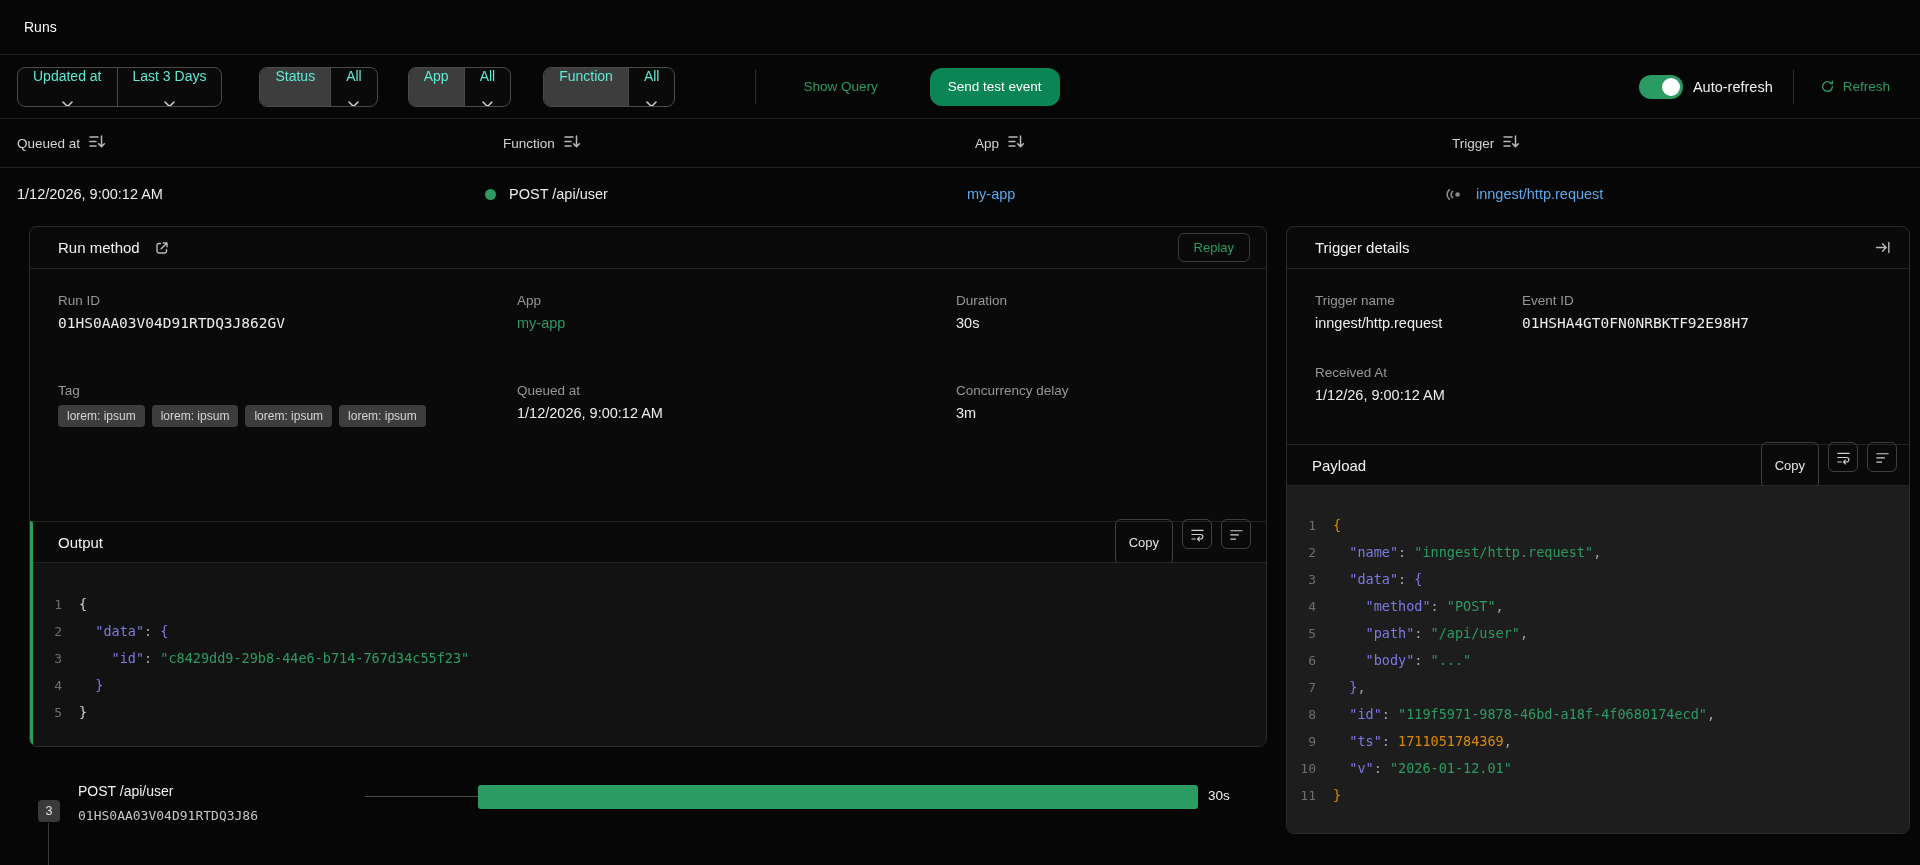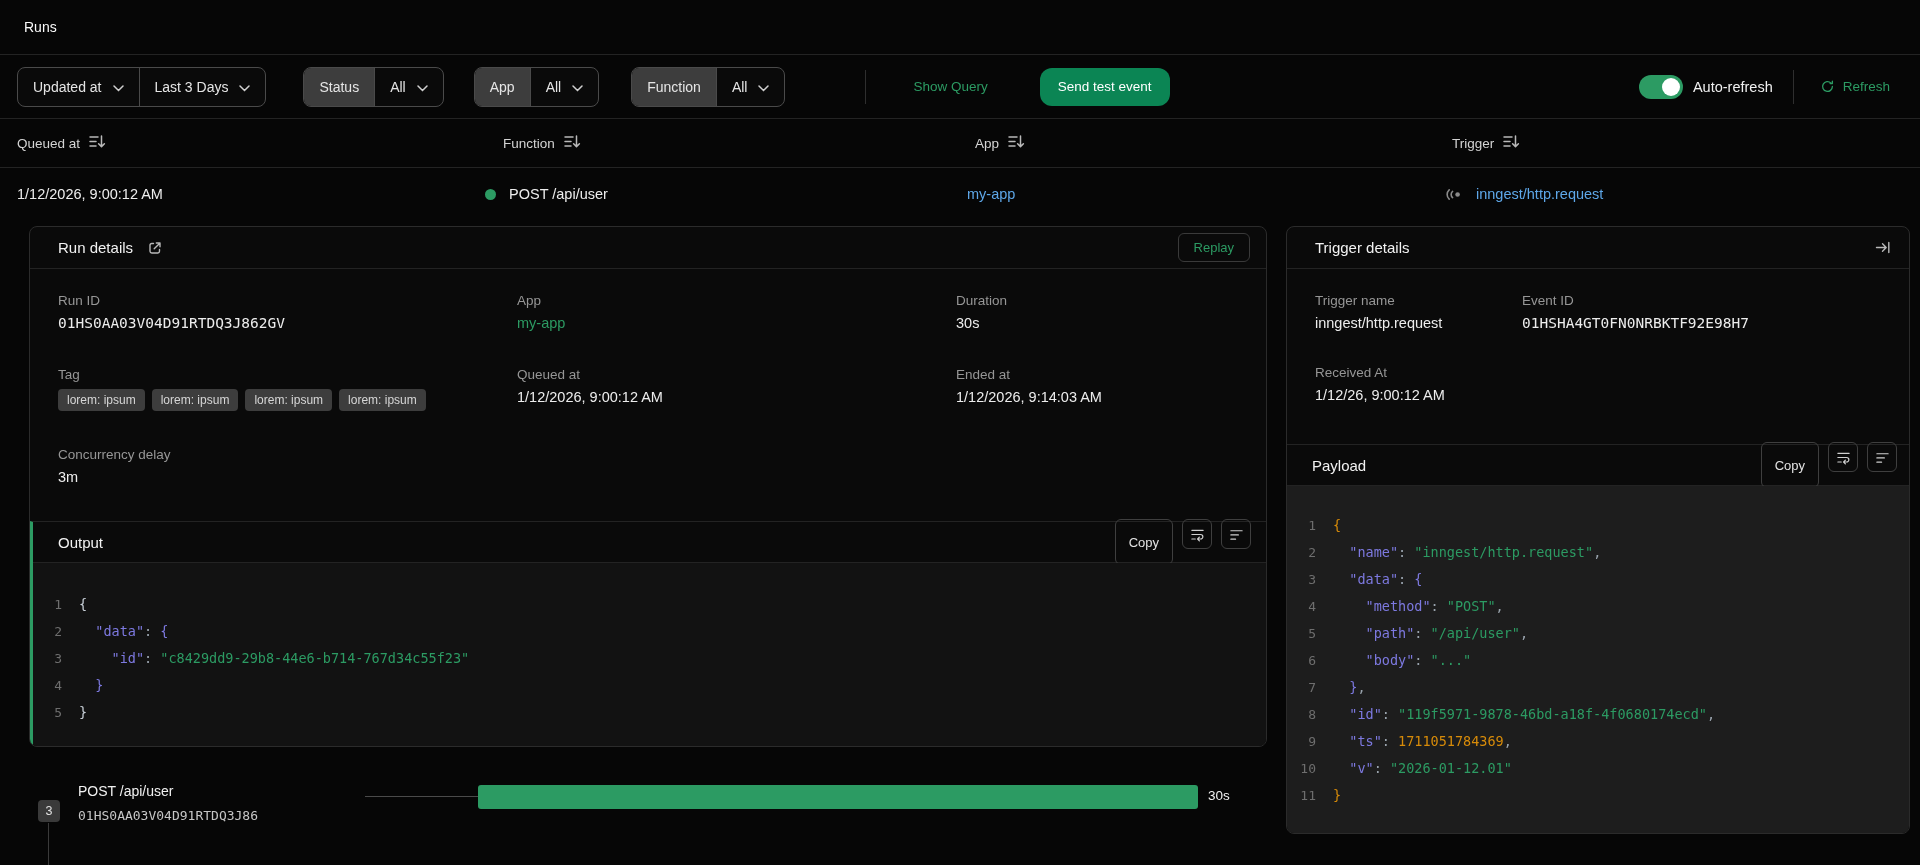--- a/index.html
+++ b/index.html
@@ -14,21 +14,21 @@
   
   .titlebar { height:55px; display:flex; align-items:center; padding:0 24px;
     border-bottom:1px solid #232323; font-size:14px; color:#fafafa; }
 
   
   .toolbar { height:64px; display:flex; align-items:center;
     border-bottom:1px solid #232323; padding:0 24px 0 17px; }
   .pill { display:flex; align-items:stretch; height:40px; border:1px solid #4a4a4a;
     border-radius:8px; overflow:hidden; background:#0a0a0a; }
   .pill .seg { display:flex; align-items:center; gap:11px; padding:0 15px;
-    font-size:14px; color:#e5e5e5; cursor:pointer; white-space:nowrap; }
+    font-size:14px; color:#5eead4; cursor:pointer; white-space:nowrap;flex-direction:column; }
   .pill .seg + .seg { border-left:1px solid #4a4a4a; }
   .pill .seg.shaded { background:#3d3d3d; cursor:default; }
   .vdiv { width:1px; height:34px; background:#2e2e2e; }
   .link-green { color:#2c9b63; font-size:13.5px; cursor:pointer; }
   .btn-primary { height:38px; display:flex; align-items:center; padding:0 18px;
     background:#0b8554; color:#ffffff; font-size:13.5px; border-radius:12px;
     border:none; cursor:pointer; font-family:inherit; }
   .toggle { width:44px; height:24px; border-radius:12px; background:#2c9b63;
     position:relative; cursor:pointer; }
   .toggle .knob { position:absolute; top:3px; right:3px; width:18px; height:18px;
@@ -60,21 +60,21 @@
   .panel-header { height:42px; flex:none; display:flex; align-items:center;
     padding:0 16px 0 28px; border-bottom:1px solid #232323; }
   .panel-title { font-size:15px; color:#f2f2f2; margin-right:12px; }
   .icon-ghost-btn { background:none; border:none; padding:2px; cursor:pointer;
     display:flex; align-items:center; }
   .replay-btn { margin-left:auto; background:none; border:1px solid #3a3a3a;
     border-radius:6px; color:#2c9b63; font-size:13px; padding:6px 15px;
     cursor:pointer; font-family:inherit; }
 
   .details-grid { height:252px; flex:none; padding:24px 28px 0;
-    display:grid; grid-template-columns:459px 439px 1fr; row-gap:36px;
+    display:grid; grid-template-columns:459px 439px 1fr; row-gap:52px;
     align-content:start; }
   .fld-label { font-size:13.5px; color:#969696; margin-bottom:7px; }
   .fld-value { font-size:14.5px; color:#ededed; }
   .fld-value.green { color:#2c9b63; cursor:pointer; }
   .chips { display:flex; gap:7px; }
   .chip { background:#3d3d3d; color:#d6d6d6; font-size:12px; padding:4px 9px;
     border-radius:4px; white-space:nowrap; }
 
   .code-section { flex:1; display:flex; flex-direction:column;
     border-top:1px solid #232323; }
@@ -265,21 +265,21 @@
         </svg>
     </span>
     <a class="blue-link">inngest/http.request</a>
   </div>
 </div>
 
 <div class="main">
 
   <div class="panel panel-left">
     <div class="panel-header">
-      <span class="panel-title">Run details</span>
+      <span class="panel-title">Run method</span>
       <button class="icon-ghost-btn">
         <span style="display:flex">
           <svg width="16" height="16" viewBox="0 0 16 16">
               <path d="M6.5 3.5H4.8A1.8 1.8 0 003 5.3v6A1.8 1.8 0 004.8 13h6a1.8 1.8 0 001.7-1.7V9.5M9.3 3H13v3.7M12.8 3.2L7.2 8.8" stroke="#b9b9b9" stroke-width="1.4" fill="none" stroke-linecap="round" stroke-linejoin="round"></path>
             </svg>
         </span>
       </button>
       <button class="replay-btn">Replay</button>
     </div>
 
@@ -302,24 +302,20 @@
         <div class="chips" id="tag-chips">
             <span class="chip">lorem: ipsum</span>
             <span class="chip">lorem: ipsum</span>
             <span class="chip">lorem: ipsum</span>
             <span class="chip">lorem: ipsum</span>
           </div>
       </div>
       <div>
         <div class="fld-label">Queued at</div>
         <div class="fld-value">1/12/2026, 9:00:12 AM</div>
-      </div>
-      <div>
-        <div class="fld-label">Ended at</div>
-        <div class="fld-value">1/12/2026, 9:14:03 AM</div>
       </div>
 
       <div>
         <div class="fld-label">Concurrency delay</div>
         <div class="fld-value">3m</div>
       </div>
     </div>
 
     <div class="code-section highlight">
       <div class="code-header">

